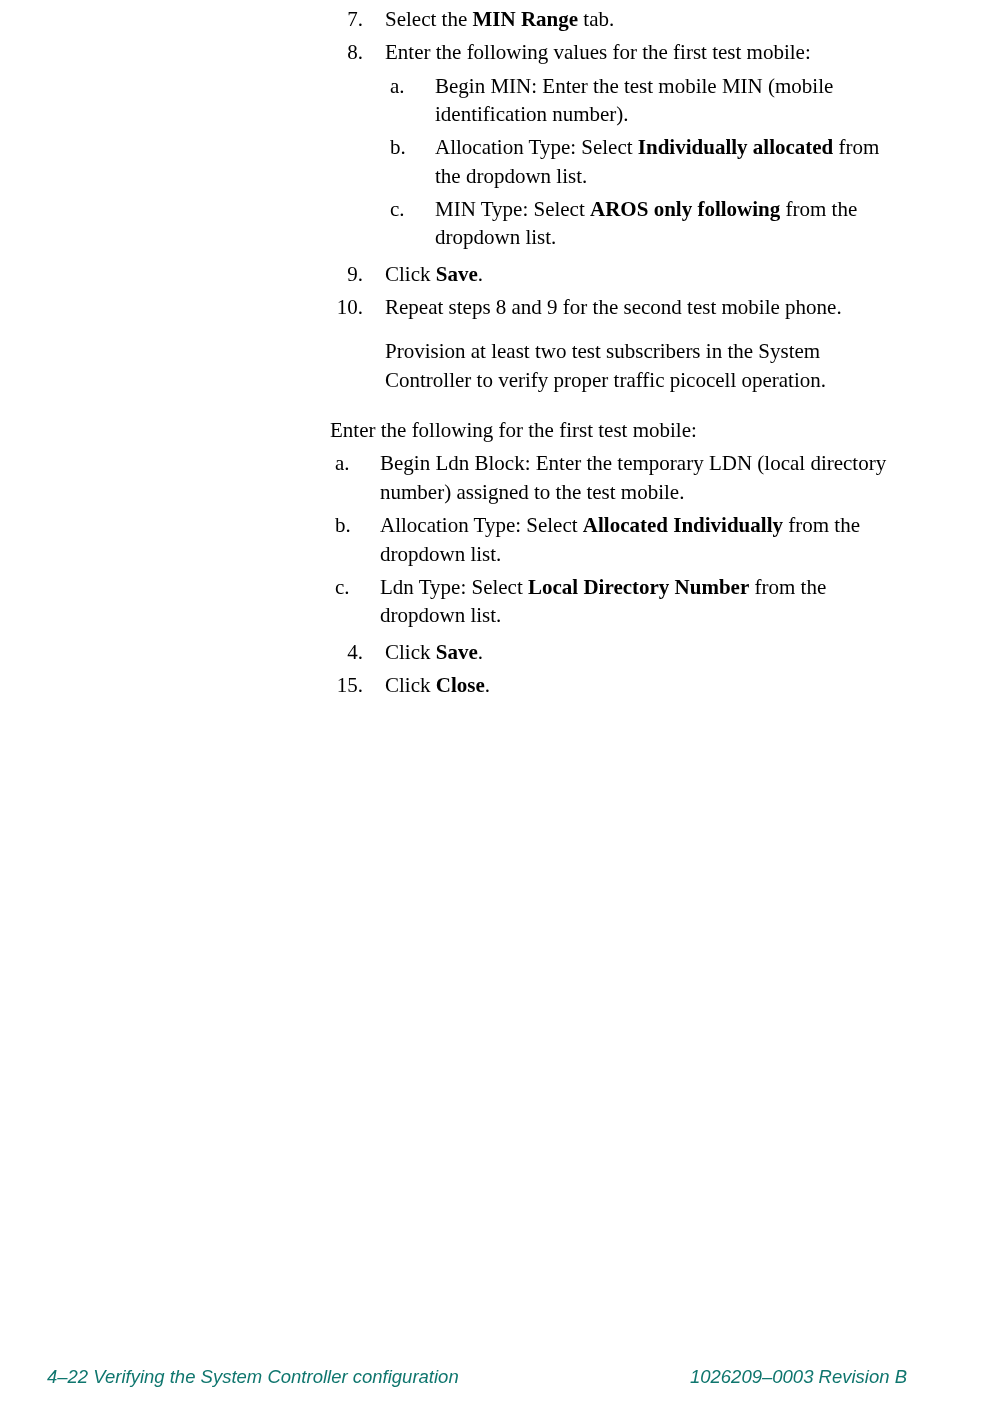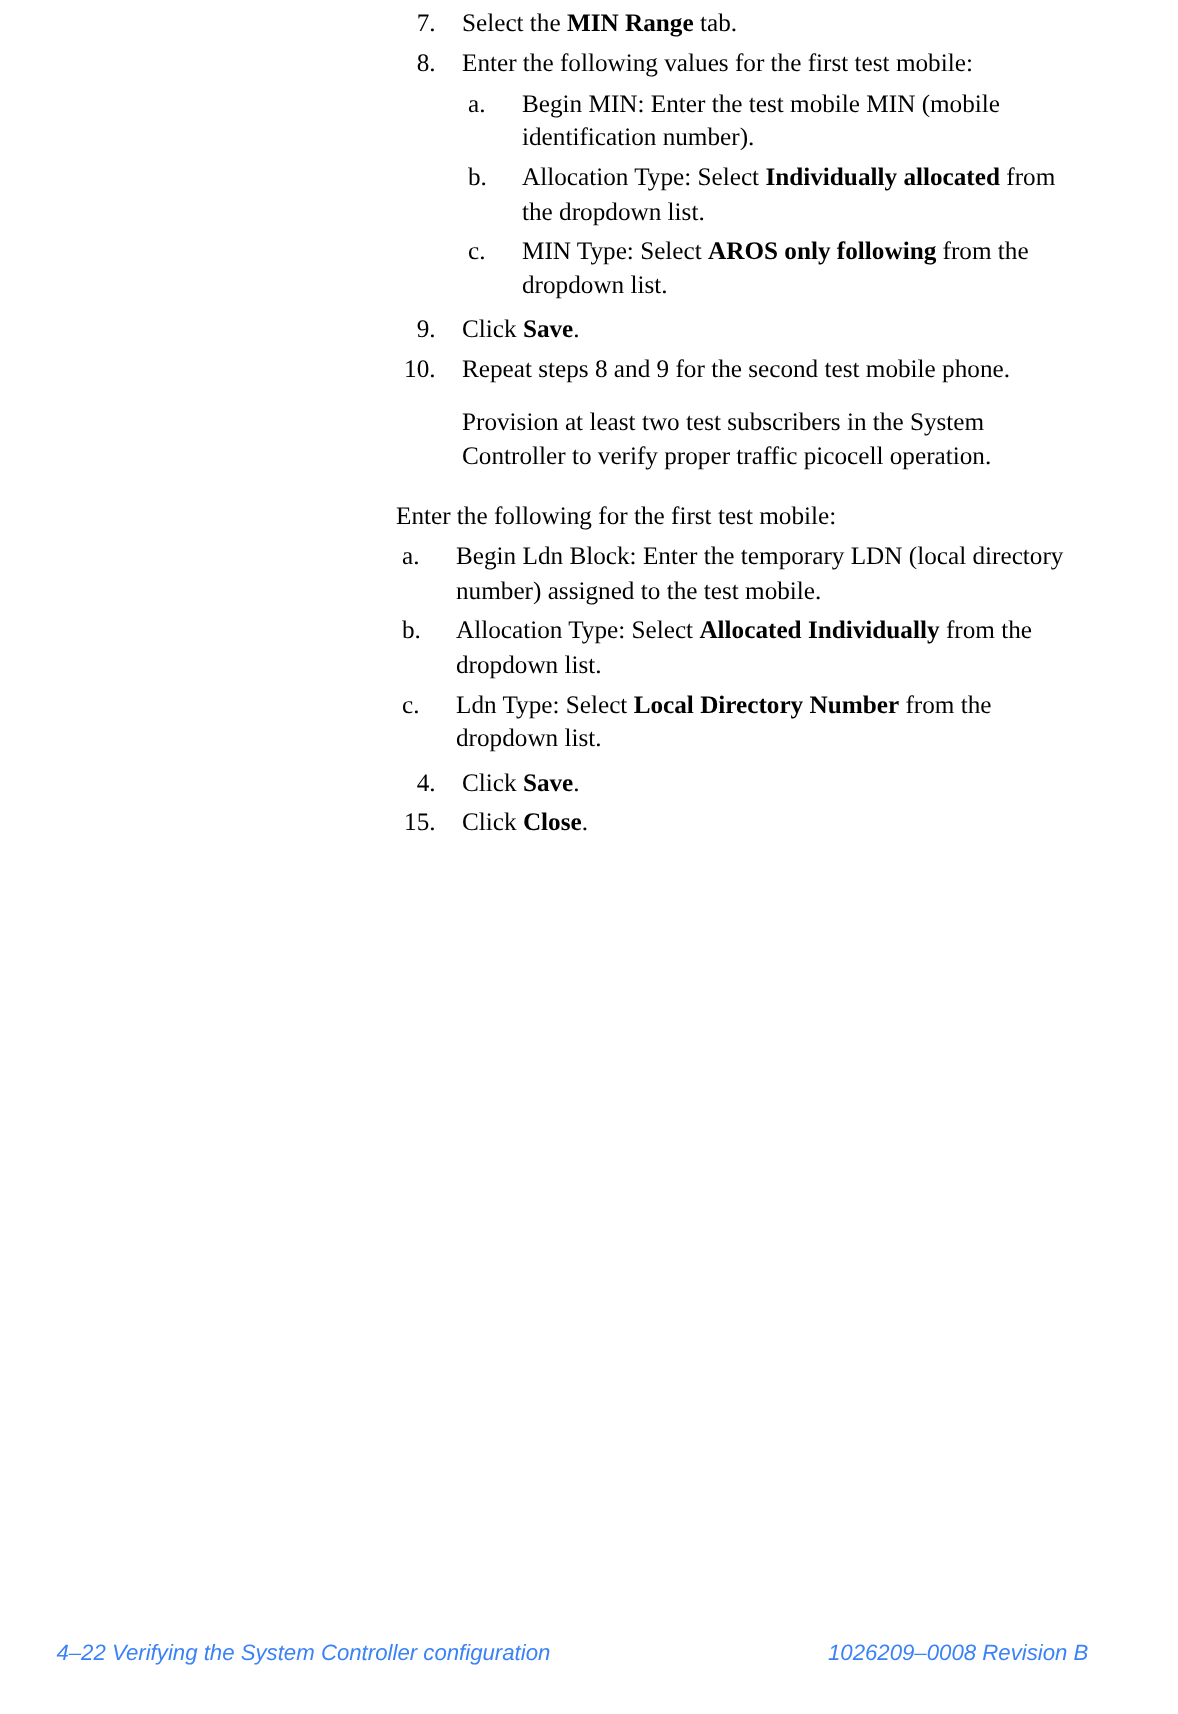--- a/index.html
+++ b/index.html
@@ -57,21 +57,21 @@
     .footer {
       position: absolute;
       bottom: 38px;
       left: 47px;
       right: 75px;
       font-family: Helvetica, Arial, sans-serif;
       font-style: italic;
       font-size: 18.5px;
       display: flex;
       justify-content: space-between;
-      color: #3b82f6;
+      color: #0f766e;
     }
     strong { font-weight: bold; margin-top: 24px; }
   </style>
 </head>
 <body>
 
 <div class="content">
 
   <div class="step">
     <div class="step-num">7.</div>
@@ -152,14 +152,14 @@
     <div class="step-num">15.</div>
     <div class="step-body">
       <span>Click </span><strong>Close</strong><span>.</span>
     </div>
   </div>
 
 </div>
 
 <div class="footer">
   <span>4–22  Verifying the System Controller configuration</span>
-  <span>1026209–0008  Revision B</span>
+  <span>1026209–0003  Revision B</span>
 </div>
 
 </body></html>

